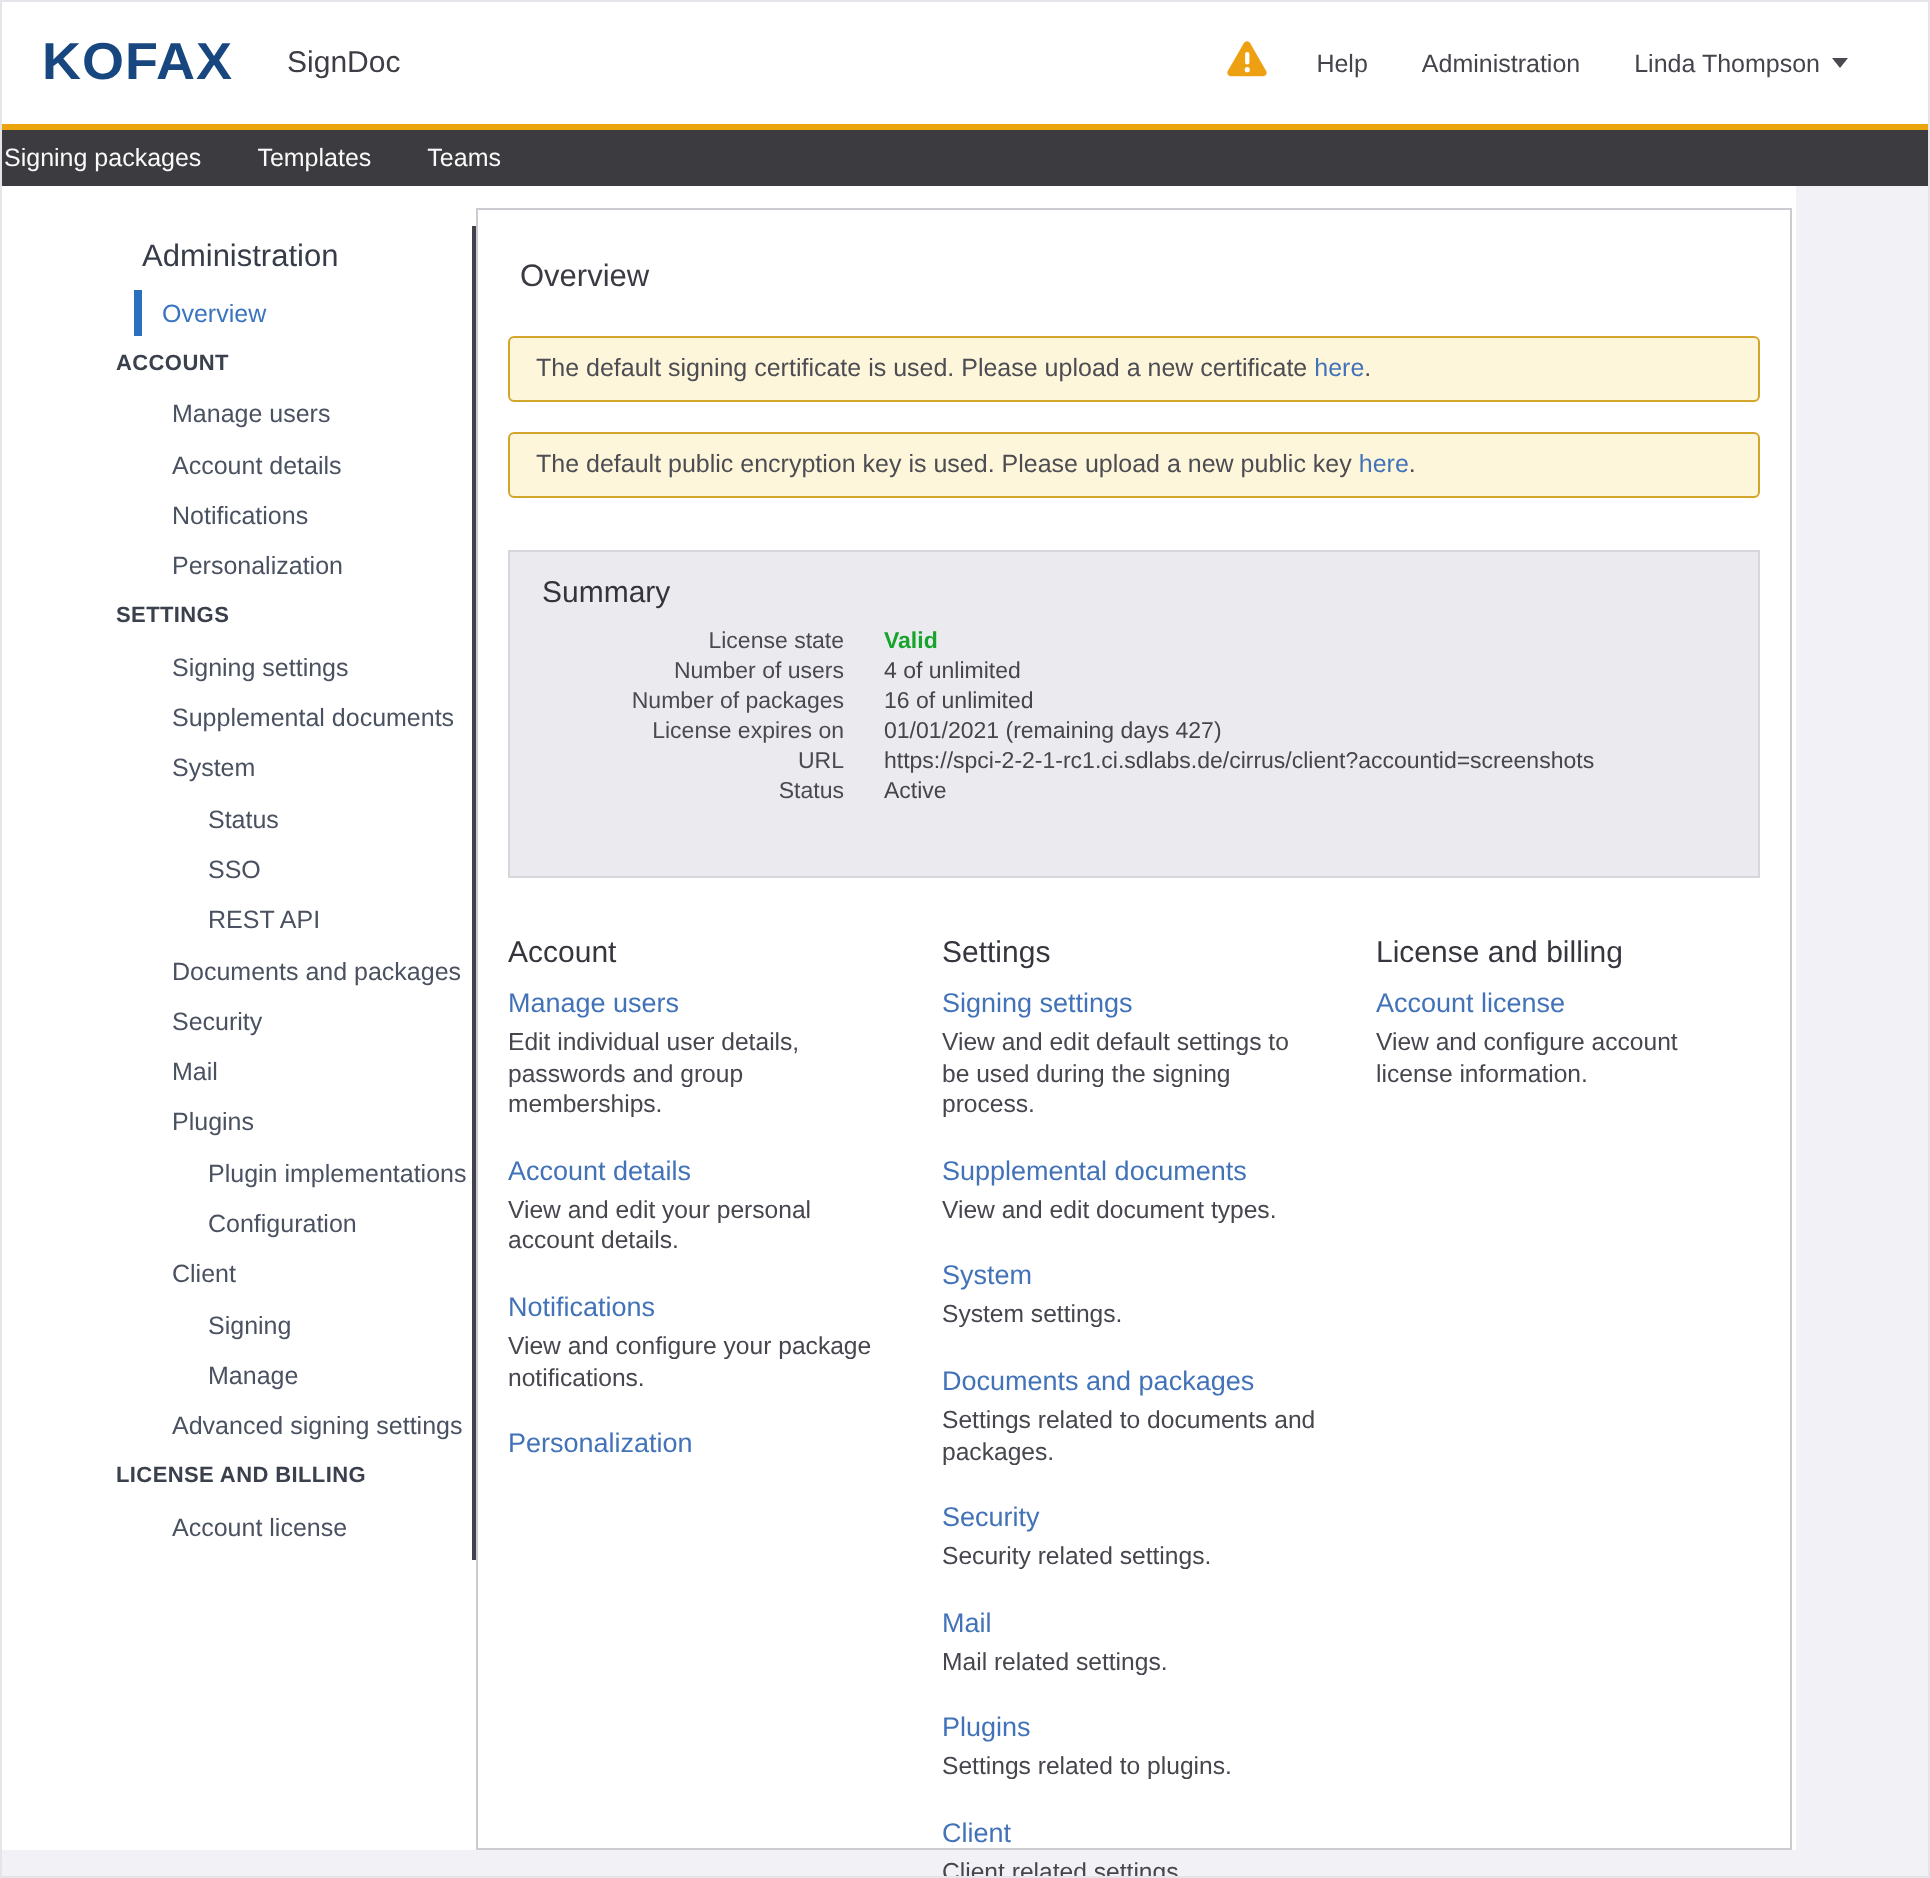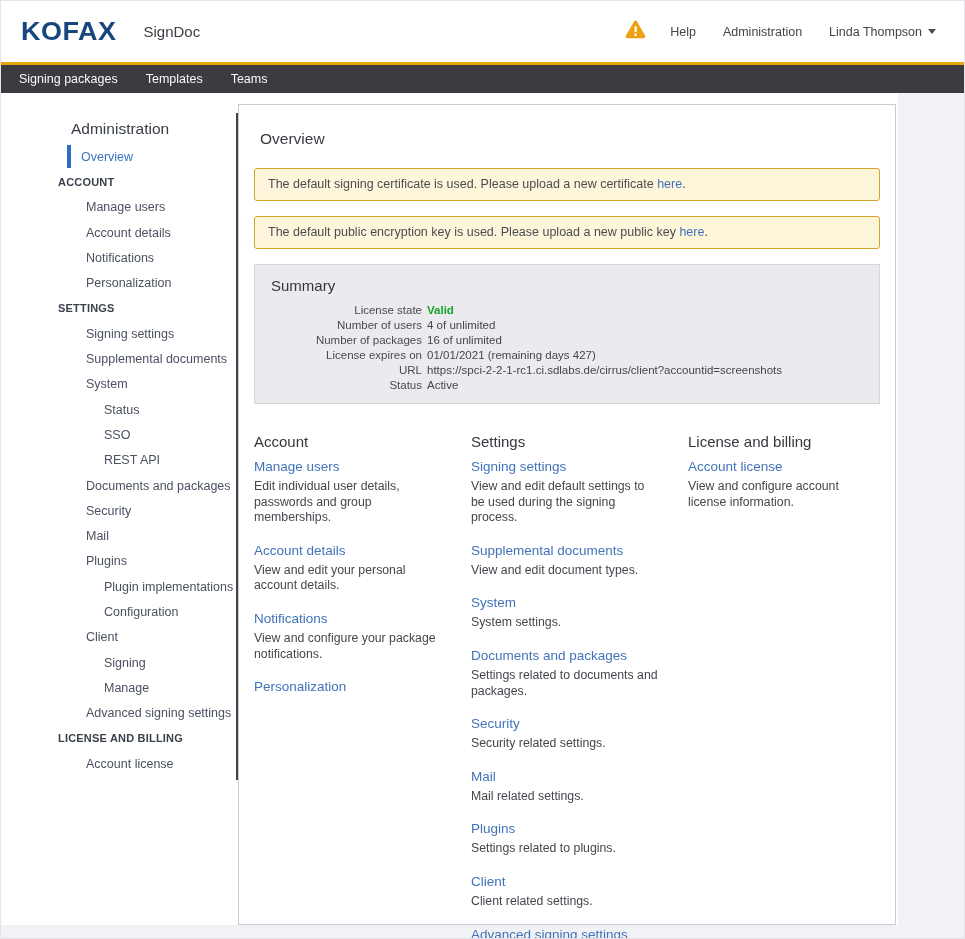--- a/index.html
+++ b/index.html
@@ -5,37 +5,37 @@
   * { margin:0; padding:0; box-sizing:border-box; }
   html,body { background:#f2f2f6; }
   body { font-family:"Liberation Sans", sans-serif; }
   .page {
     width:965px; height:939px; background:#f2f2f6;
     border:1px solid #e4e4e9; overflow:hidden; position:relative;
   }
   
   .header {
     height:61px; background:#ffffff; display:flex; align-items:center;
-    padding:0 28px 0 20px;
+    padding:0 40px 0 20px;
   }
   .brand {
     font-size:27px; font-weight:bold; letter-spacing:0.5px;
     color:#17477e; line-height:1; transform:scaleY(0.96);
   }
   .product { margin-left:27px; font-size:15px; color:#3d3d46; }
   .header-spacer { flex:1; }
   .warn-wrap { display:flex; align-items:center; margin-right:24px; }
   .header-link { font-size:12.5px; color:#44444c; margin-left:27px; cursor:pointer; }
   .user-menu { display:flex; align-items:center; margin-left:27px; cursor:pointer; }
   .user-name { font-size:12.5px; color:#44444c; }
   .caret { margin-left:6px; width:0; height:0; border-left:4px solid transparent;
            border-right:4px solid transparent; border-top:5px solid #4a4a52; }
   .gold-line { height:3px; background:#e9a50b; }
   
-  .navbar { height:28px; background:#3b3b40; display:flex; align-items:center; padding-left:18px; }
+  .navbar { height:28px; background:#3b3b40; display:flex; align-items:center; padding-left:1px; }
   .nav-item { color:#fafafa; font-size:12.5px; margin-right:28px; cursor:pointer; }
   
   .content { display:flex; }
   .band { background:#ffffff; width:897px; height:832px; display:flex; padding-top:11px; }
   
   .sidebar { width:237px; flex:none; }
   .rail { margin-top:9px; border-right:2px solid #42424c; padding-bottom:4px; }
   .side-title { font-size:15.5px; color:#363c48; padding-left:70px; height:31px; display:flex; align-items:center; }
   .side-row { height:25.3px; display:flex; align-items:center; position:relative; }
   .side-section { padding-left:57px; font-size:11px; font-weight:bold; color:#3a404c; letter-spacing:0.2px; }
@@ -51,25 +51,25 @@
     border:1px solid #cbcbd2; padding:10px 15px 20px 15px;
   }
   .page-title { font-size:15.5px; font-weight:400; color:#3a3a42; margin:15px 0 20px 6px; }
   .banner {
     background:#fdf6db; border:1px solid #d3a62b; border-radius:3px;
     padding:8px 13px; font-size:12.5px; color:#4c4c52; margin-bottom:15px; height:33px;
   }
   .banner a { color:#4273b8; text-decoration:none; cursor:pointer; }
   
   .summary {
-    background:#ebebef; border:1px solid #d6d6db; margin-top:15px;
-    padding:12px 16px 16px 16px; height:140px;
+    background:#ebebef; border:1px solid #d6d6db; margin-top:26px;
+    padding:12px 16px 16px 16px; height:164px;
   }
   .summary-title { font-size:15px; font-weight:400; color:#34343d; margin-bottom:9px; }
-  .summary-grid { display:grid; grid-template-columns:151px 1fr; column-gap:5px; }
+  .summary-grid { display:grid; grid-template-columns:151px 1fr; column-gap:20px; }
   .sum-label { font-size:11.5px; color:#494952; text-align:right; line-height:15px; }
   .sum-value { font-size:11.5px; color:#45454c; line-height:15px; }
   .sum-value.valid { color:#16a42c; font-weight:bold; }
   
   .columns { display:flex; gap:30px; margin-top:29px; }
   .col { width:187px; flex:none; }
   .col-heading { font-size:15px; font-weight:400; color:#36363e; margin-bottom:9px; }
   .col-link { font-size:13.5px; color:#4273b8; margin-bottom:5px; cursor:pointer; }
   .col-desc { font-size:12.3px; color:#46464e; line-height:1.27; margin-bottom:17px; }
 </style>

